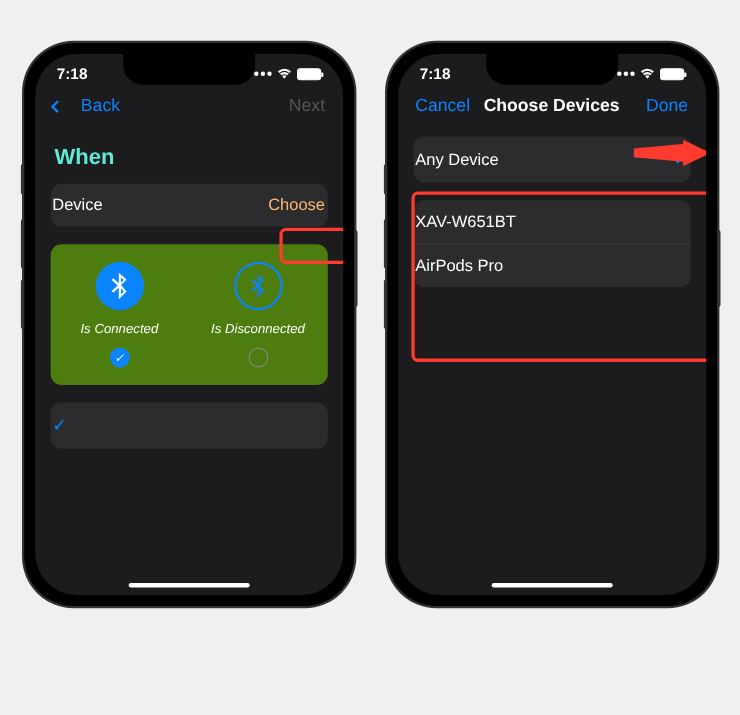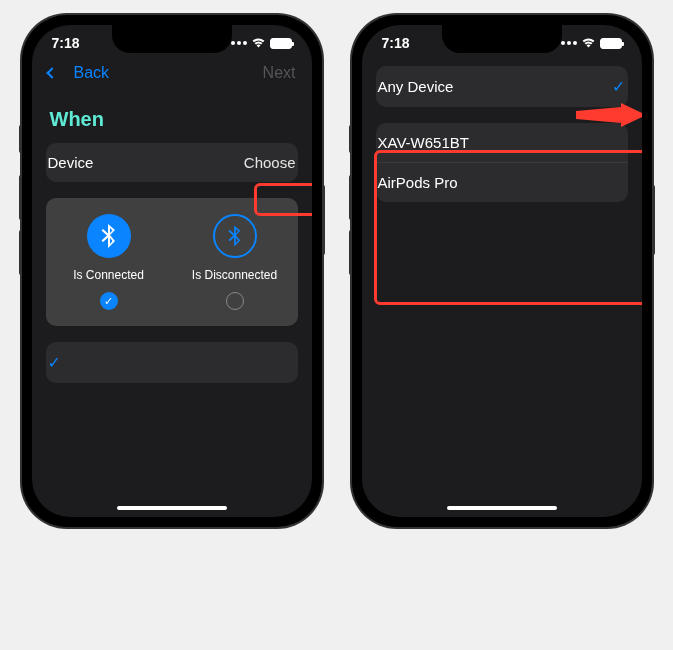--- a/index.html
+++ b/index.html
@@ -12,20 +12,21 @@
       justify-content: center;
     }
     .phone {
       width: 300px;
       height: 512px;
       background: #000;
       border-radius: 45px;
       padding: 10px;
       position: relative;
       box-shadow: 0 0 0 2px #333;
+      margin-top: 24px;
     }
     .screen {
       width: 100%;
       height: 100%;
       background: #1c1c1e;
       border-radius: 38px;
       overflow: hidden;
       position: relative;
     }
     .notch {
@@ -119,27 +120,28 @@
     .cell {
       display: flex;
       justify-content: space-between;
       align-items: center;
       padding: 11px 2px;
       color: #fff;
       font-size: 15px;
       border-bottom: 0.5px solid #3a3a3c;
     }
     .cell:last-child { border-bottom: none; }
-    .cell-value-link { color: #e5e5e5; font-size: 15px; }
+    .cell-value-link { color: #fdba74; font-size: 15px; }
     .options-row {
       display: flex;
-      background: #404040;
+      background: #4d7c0f;
       border-radius: 10px;
       margin-bottom: 16px;
       padding: 16px 0;
+      font-style: italic;
     }
     .option-item {
       flex: 1;
       display: flex;
       flex-direction: column;
       align-items: center;
       gap: 10px;
     }
     .bt-icon-filled {
       width: 44px;
@@ -330,20 +332,29 @@
         </div>
         <span class="wifi-icon">
           <svg width="15" height="11" viewBox="0 0 15 11">
               <path d="M7.5 10.5 L5.5 8.2 Q7.5 6.8 9.5 8.2 Z M3.5 6 Q7.5 2.8 11.5 6 L10 7.5 Q7.5 5.5 5 7.5 Z M1.5 3.8 Q7.5 -1 13.5 3.8 L12 5.3 Q7.5 1.5 3 5.3 Z" fill="#fff"></path>
             </svg>
         </span>
         <div class="battery"></div>
       </div>
     </div>
 
+    <div class="nav-bar">
+      <div class="nav-left">
+        <span>Cancel</span>
+      </div>
+      <div class="nav-center">Choose Devices</div>
+      <div class="nav-right">
+        <span>Done</span>
+      </div>
+    </div>
 
     <div class="content">
       <div class="cell-group">
         <div class="cell">
           <span>Any Device</span>
           <span class="checkmark">✓</span>
         </div>
       </div>
 
       <div class="cell-group">

